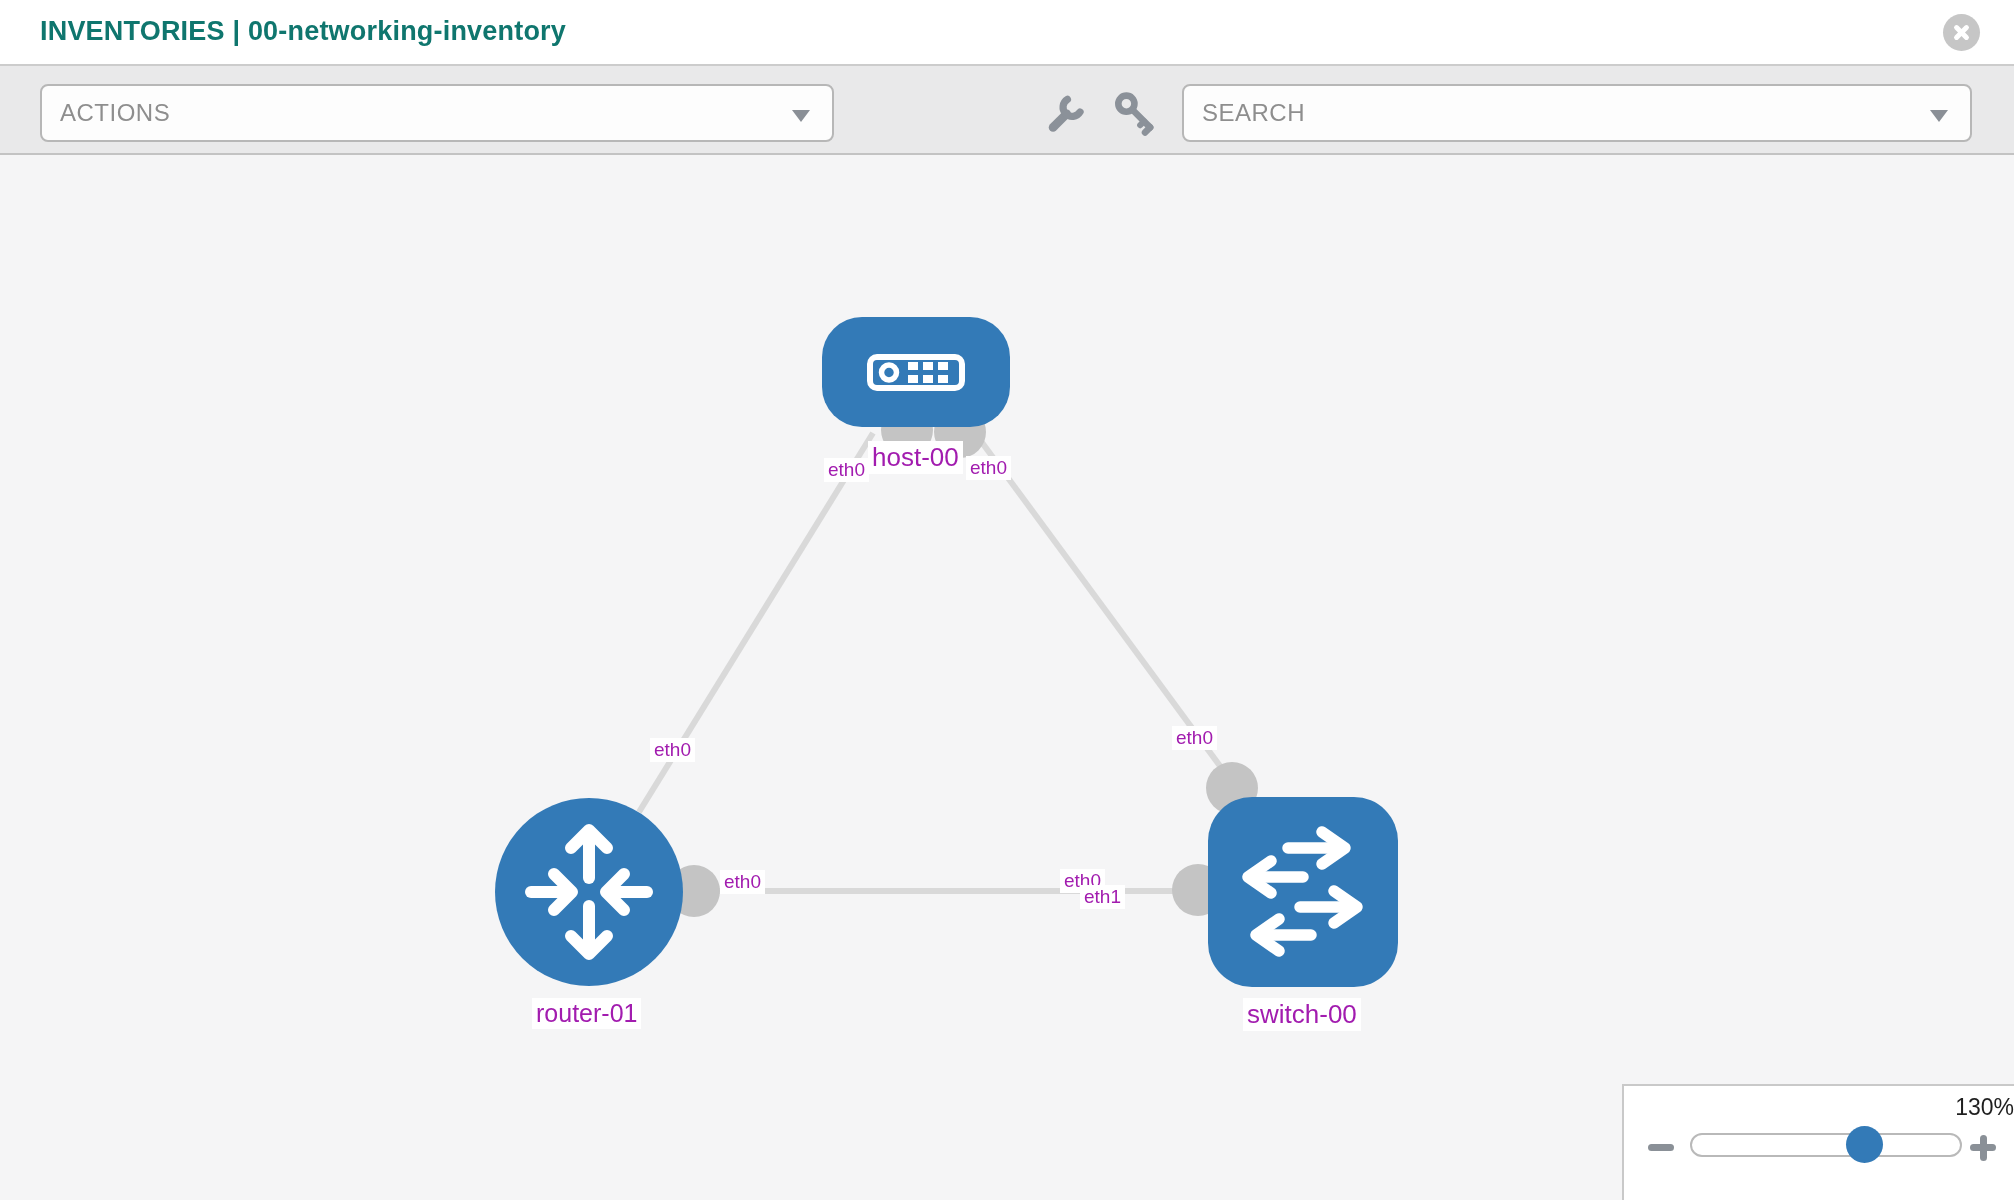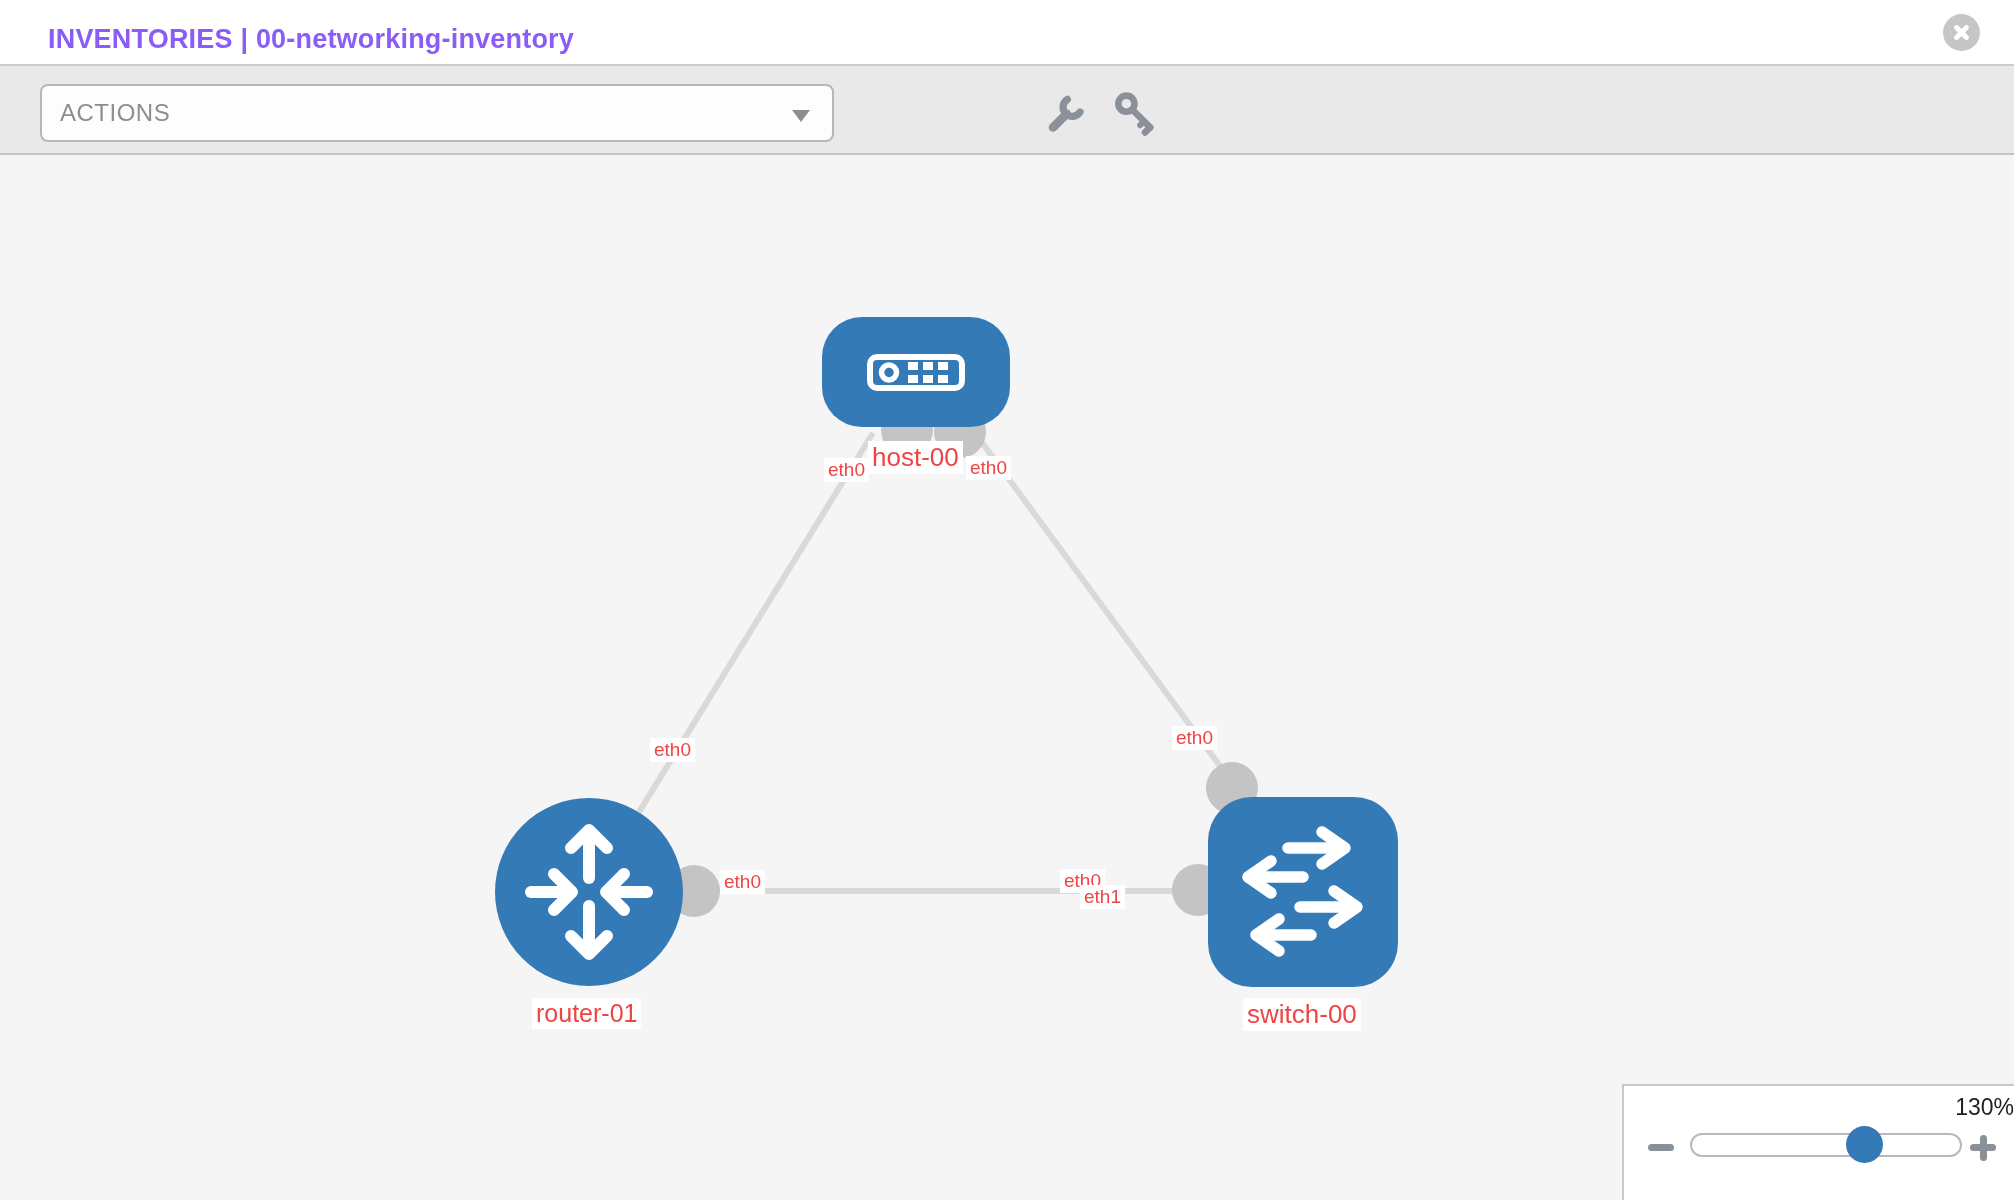--- a/index.html
+++ b/index.html
@@ -10,22 +10,22 @@
     -webkit-font-smoothing:antialiased;
   }
   .app{position:relative;width:2014px;height:1200px;}
 
   
   .header{
     position:absolute;left:0;top:0;width:2014px;height:66px;
     background:#ffffff;border-bottom:2px solid #cccccc;box-sizing:border-box;
   }
   .page-title{
-    position:absolute;left:40px;top:16px;margin:8px;
-    font-size:27px;font-weight:bold;color:#8b5cf6;letter-spacing:0.2px;
+    position:absolute;left:40px;top:16px;margin:0;
+    font-size:27px;font-weight:bold;color:#0f766e;letter-spacing:0.2px;
   }
   .close-btn{
     position:absolute;left:1943px;top:14px;width:37px;height:37px;
     border:none;padding:0;background:#c6c6c6;border-radius:50%;cursor:pointer;
   }
   .close-btn .xbar{
     position:absolute;left:9px;top:16px;width:19px;height:5px;
     background:#ffffff;border-radius:3px;display:block;
   }
   .close-btn .xa{transform:rotate(45deg);}
@@ -60,21 +60,21 @@
 
   
   .canvas{
     position:absolute;left:0;top:155px;width:2014px;height:1045px;
     background:#f5f5f6;
   }
   .topo-svg{position:absolute;left:0;top:0;}
 
   
   .chip{
-    position:absolute;background:#ffffff;color:#ef4444;
+    position:absolute;background:#ffffff;color:#a21caf;
     padding:1px 4px;white-space:nowrap;z-index:3;
   }
   .node-label{font-size:26px;}
   .if-label{font-size:19px;}
   .chip.back{z-index:2;}
   .chip.front{z-index:3;}
 
   
   .zoom-panel{
     position:absolute;right:0;bottom:0;width:392px;height:116px;
@@ -136,20 +136,24 @@
       <svg width="46" height="46" viewBox="0 0 32 32">
         <g stroke="#8b9199" fill="none" stroke-linecap="round">
           <circle cx="10" cy="9.5" r="5.6" stroke-width="4.6"></circle>
           <line x1="14.6" y1="14.1" x2="26.5" y2="26" stroke-width="4.6"></line>
           <line x1="26.5" y1="26" x2="23" y2="29.5" stroke-width="4.6"></line>
           <line x1="22.3" y1="21.8" x2="19.6" y2="24.5" stroke-width="4.2"></line>
         </g>
       </svg>
     </button>
 
+    <div class="select search-select">
+      <span class="sel-label">SEARCH</span>
+      <span class="caret"></span>
+    </div>
   </div>
 
   <div class="canvas">
 
     <svg class="topo-svg" width="2014" height="1045" viewBox="0 0 2014 1045">
 
       <g stroke="#d9d9d9" stroke-width="6">
         <line x1="873" y1="278" x2="639" y2="657"></line>
         <line x1="975" y1="278" x2="1245" y2="645"></line>
         <line x1="694" y1="736" x2="1198" y2="736"></line>

